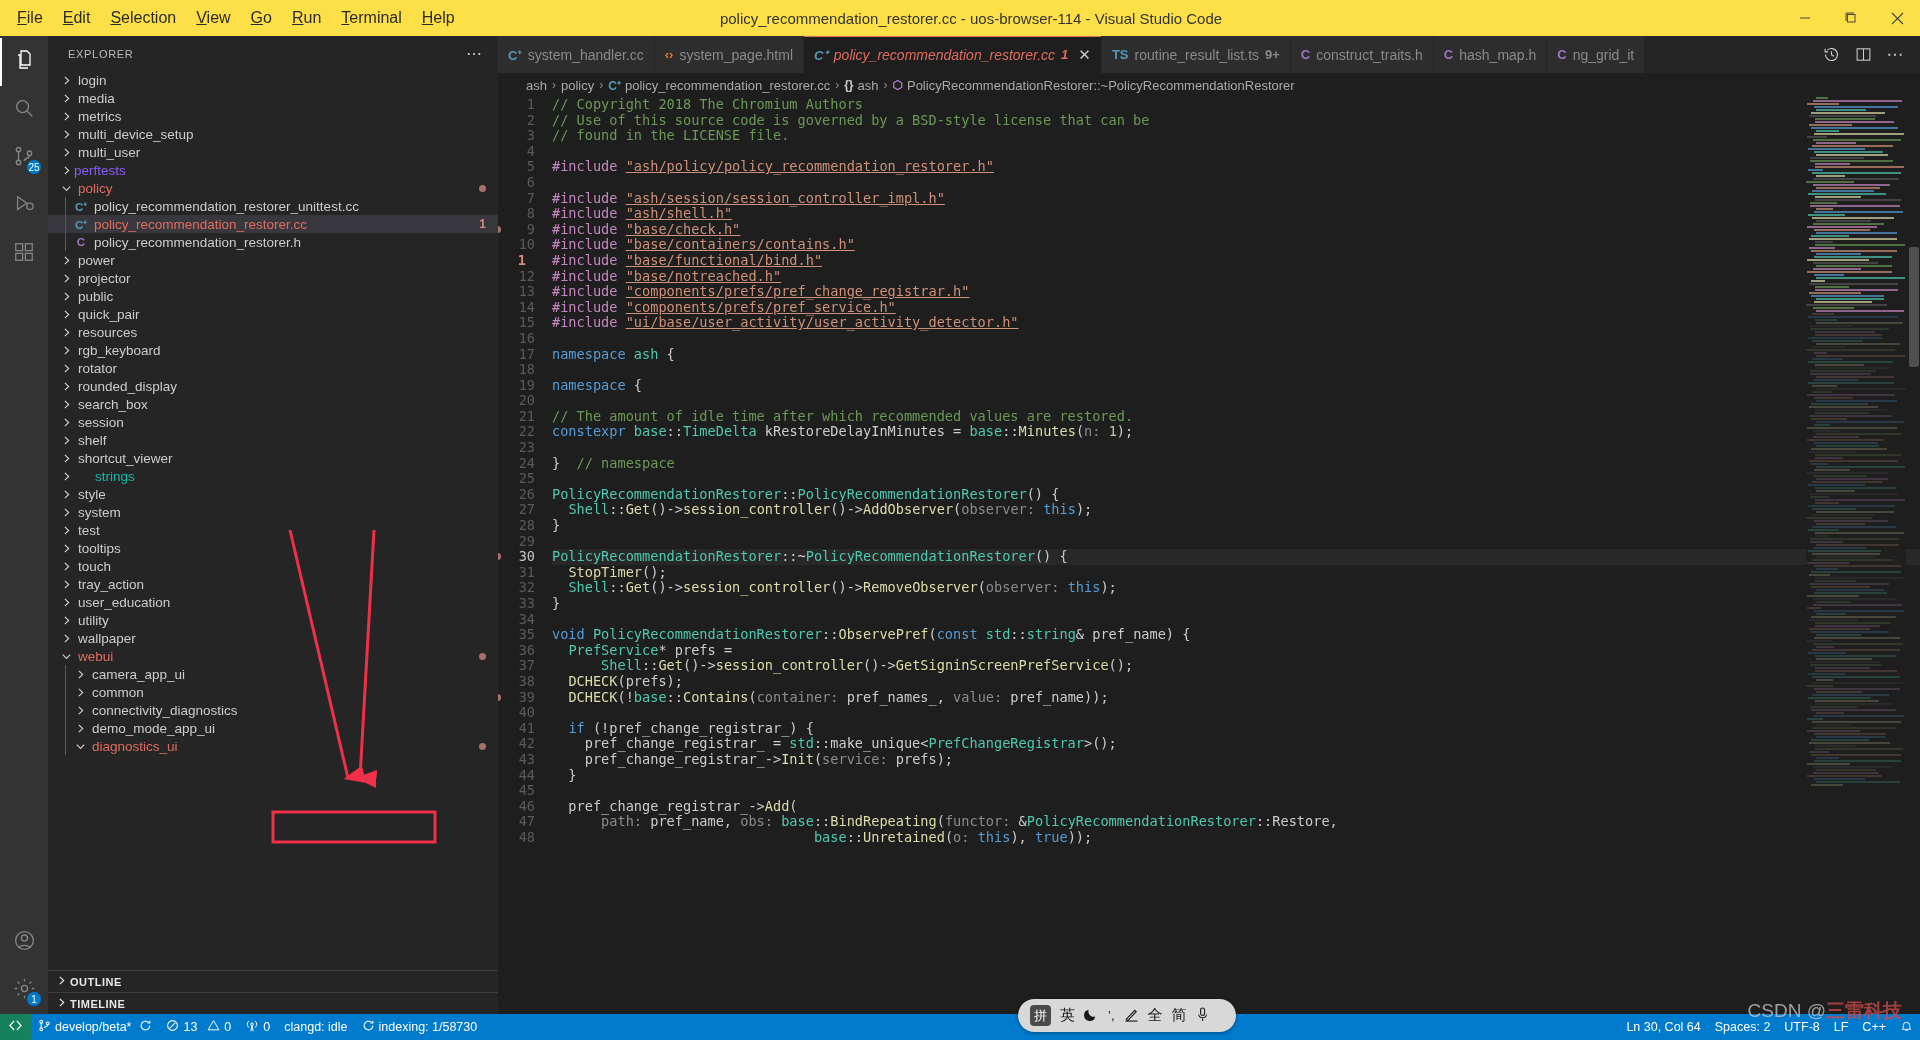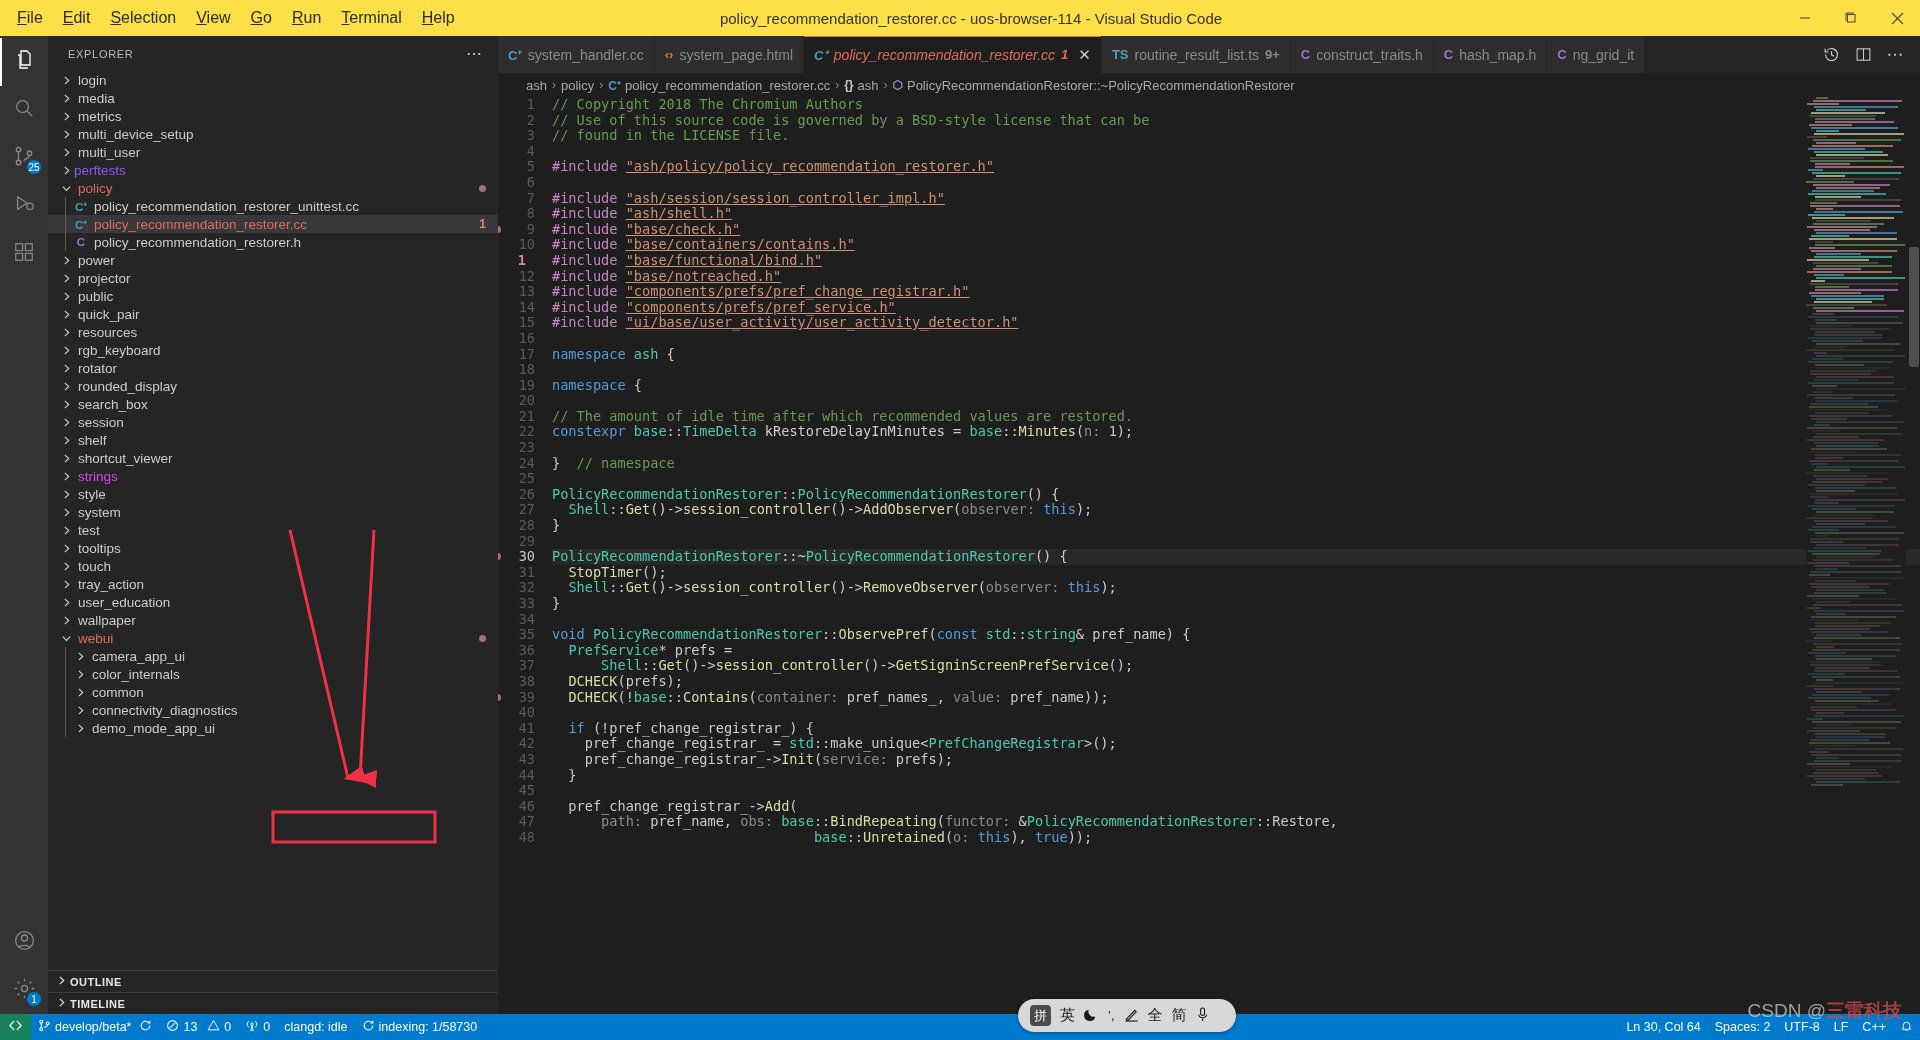--- a/index.html
+++ b/index.html
@@ -512,21 +512,21 @@
             </span>
             <span class="lbl" style="color:#cccccc;margin-left:4px">shortcut_viewer</span>
           </div>
           <div class="row">
             <span style="width:10px;flex:0 0 10px"></span>
             <span class="twisty">
               <svg width="11" height="11" viewBox="0 0 12 12" fill="none" stroke="currentColor" stroke-width="1.25">
                 <path d="M4.2 2 L8.4 6 L4.2 10"></path>
               </svg>
             </span>
-            <span class="lbl" style="color:#d946ef;margin-left:4px">strings</span>
+            <span class="lbl" style="color:#14b8a6;margin-left:21px">strings</span>
           </div>
           <div class="row">
             <span style="width:10px;flex:0 0 10px"></span>
             <span class="twisty">
               <svg width="11" height="11" viewBox="0 0 12 12" fill="none" stroke="currentColor" stroke-width="1.25">
                 <path d="M4.2 2 L8.4 6 L4.2 10"></path>
               </svg>
             </span>
             <span class="lbl" style="color:#cccccc;margin-left:4px">style</span>
           </div>
@@ -576,20 +576,29 @@
             <span class="lbl" style="color:#cccccc;margin-left:4px">tray_action</span>
           </div>
           <div class="row">
             <span style="width:10px;flex:0 0 10px"></span>
             <span class="twisty">
               <svg width="11" height="11" viewBox="0 0 12 12" fill="none" stroke="currentColor" stroke-width="1.25">
                 <path d="M4.2 2 L8.4 6 L4.2 10"></path>
               </svg>
             </span>
             <span class="lbl" style="color:#cccccc;margin-left:4px">user_education</span>
+          </div>
+          <div class="row">
+            <span style="width:10px;flex:0 0 10px"></span>
+            <span class="twisty">
+              <svg width="11" height="11" viewBox="0 0 12 12" fill="none" stroke="currentColor" stroke-width="1.25">
+                <path d="M4.2 2 L8.4 6 L4.2 10"></path>
+              </svg>
+            </span>
+            <span class="lbl" style="color:#cccccc;margin-left:4px">utility</span>
           </div>
           <div class="row">
             <span style="width:10px;flex:0 0 10px"></span>
             <span class="twisty">
               <svg width="11" height="11" viewBox="0 0 12 12" fill="none" stroke="currentColor" stroke-width="1.25">
                 <path d="M4.2 2 L8.4 6 L4.2 10"></path>
               </svg>
             </span>
             <span class="lbl" style="color:#cccccc;margin-left:4px">wallpaper</span>
           </div>
@@ -613,30 +622,20 @@
             <span class="lbl" style="color:#cccccc;margin-left:4px">camera_app_ui</span>
             <div class="guide" style="left: 17px;"></div>
           </div>
           <div class="row">
             <span style="width:24px;flex:0 0 24px"></span>
             <span class="twisty">
               <svg width="11" height="11" viewBox="0 0 12 12" fill="none" stroke="currentColor" stroke-width="1.25">
                 <path d="M4.2 2 L8.4 6 L4.2 10"></path>
               </svg>
             </span>
-            <span class="lbl" style="color:#cccccc;margin-left:4px">color_internals</span>
-            <div class="guide" style="left: 17px;"></div>
-          </div>
-          <div class="row">
-            <span style="width:24px;flex:0 0 24px"></span>
-            <span class="twisty">
-              <svg width="11" height="11" viewBox="0 0 12 12" fill="none" stroke="currentColor" stroke-width="1.25">
-                <path d="M4.2 2 L8.4 6 L4.2 10"></path>
-              </svg>
-            </span>
             <span class="lbl" style="color:#cccccc;margin-left:4px">common</span>
             <div class="guide" style="left: 17px;"></div>
           </div>
           <div class="row">
             <span style="width:24px;flex:0 0 24px"></span>
             <span class="twisty">
               <svg width="11" height="11" viewBox="0 0 12 12" fill="none" stroke="currentColor" stroke-width="1.25">
                 <path d="M4.2 2 L8.4 6 L4.2 10"></path>
               </svg>
             </span>
@@ -644,20 +643,31 @@
             <div class="guide" style="left: 17px;"></div>
           </div>
           <div class="row">
             <span style="width:24px;flex:0 0 24px"></span>
             <span class="twisty">
               <svg width="11" height="11" viewBox="0 0 12 12" fill="none" stroke="currentColor" stroke-width="1.25">
                 <path d="M4.2 2 L8.4 6 L4.2 10"></path>
               </svg>
             </span>
             <span class="lbl" style="color:#cccccc;margin-left:4px">demo_mode_app_ui</span>
+            <div class="guide" style="left: 17px;"></div>
+          </div>
+          <div class="row">
+            <span style="width:24px;flex:0 0 24px"></span>
+            <span class="twisty">
+              <svg width="11" height="11" viewBox="0 0 12 12" fill="none" stroke="currentColor" stroke-width="1.25">
+                <path d="M2 4 L6 8.2 L10 4"></path>
+              </svg>
+            </span>
+            <span class="lbl" style="color:#e06c5d;margin-left:4px">diagnostics_ui</span>
+            <span class="dot"></span>
             <div class="guide" style="left: 17px;"></div>
           </div>
         </div>
       <div class="sb-foot">
         <div class="panel-hdr">
           <span>
             <svg width="11" height="11" viewBox="0 0 12 12" fill="none" stroke="#e7e7e7" stroke-width="1.3">
                 <path d="M4.2 2 L8.4 6 L4.2 10"></path>
               </svg>
           </span>

